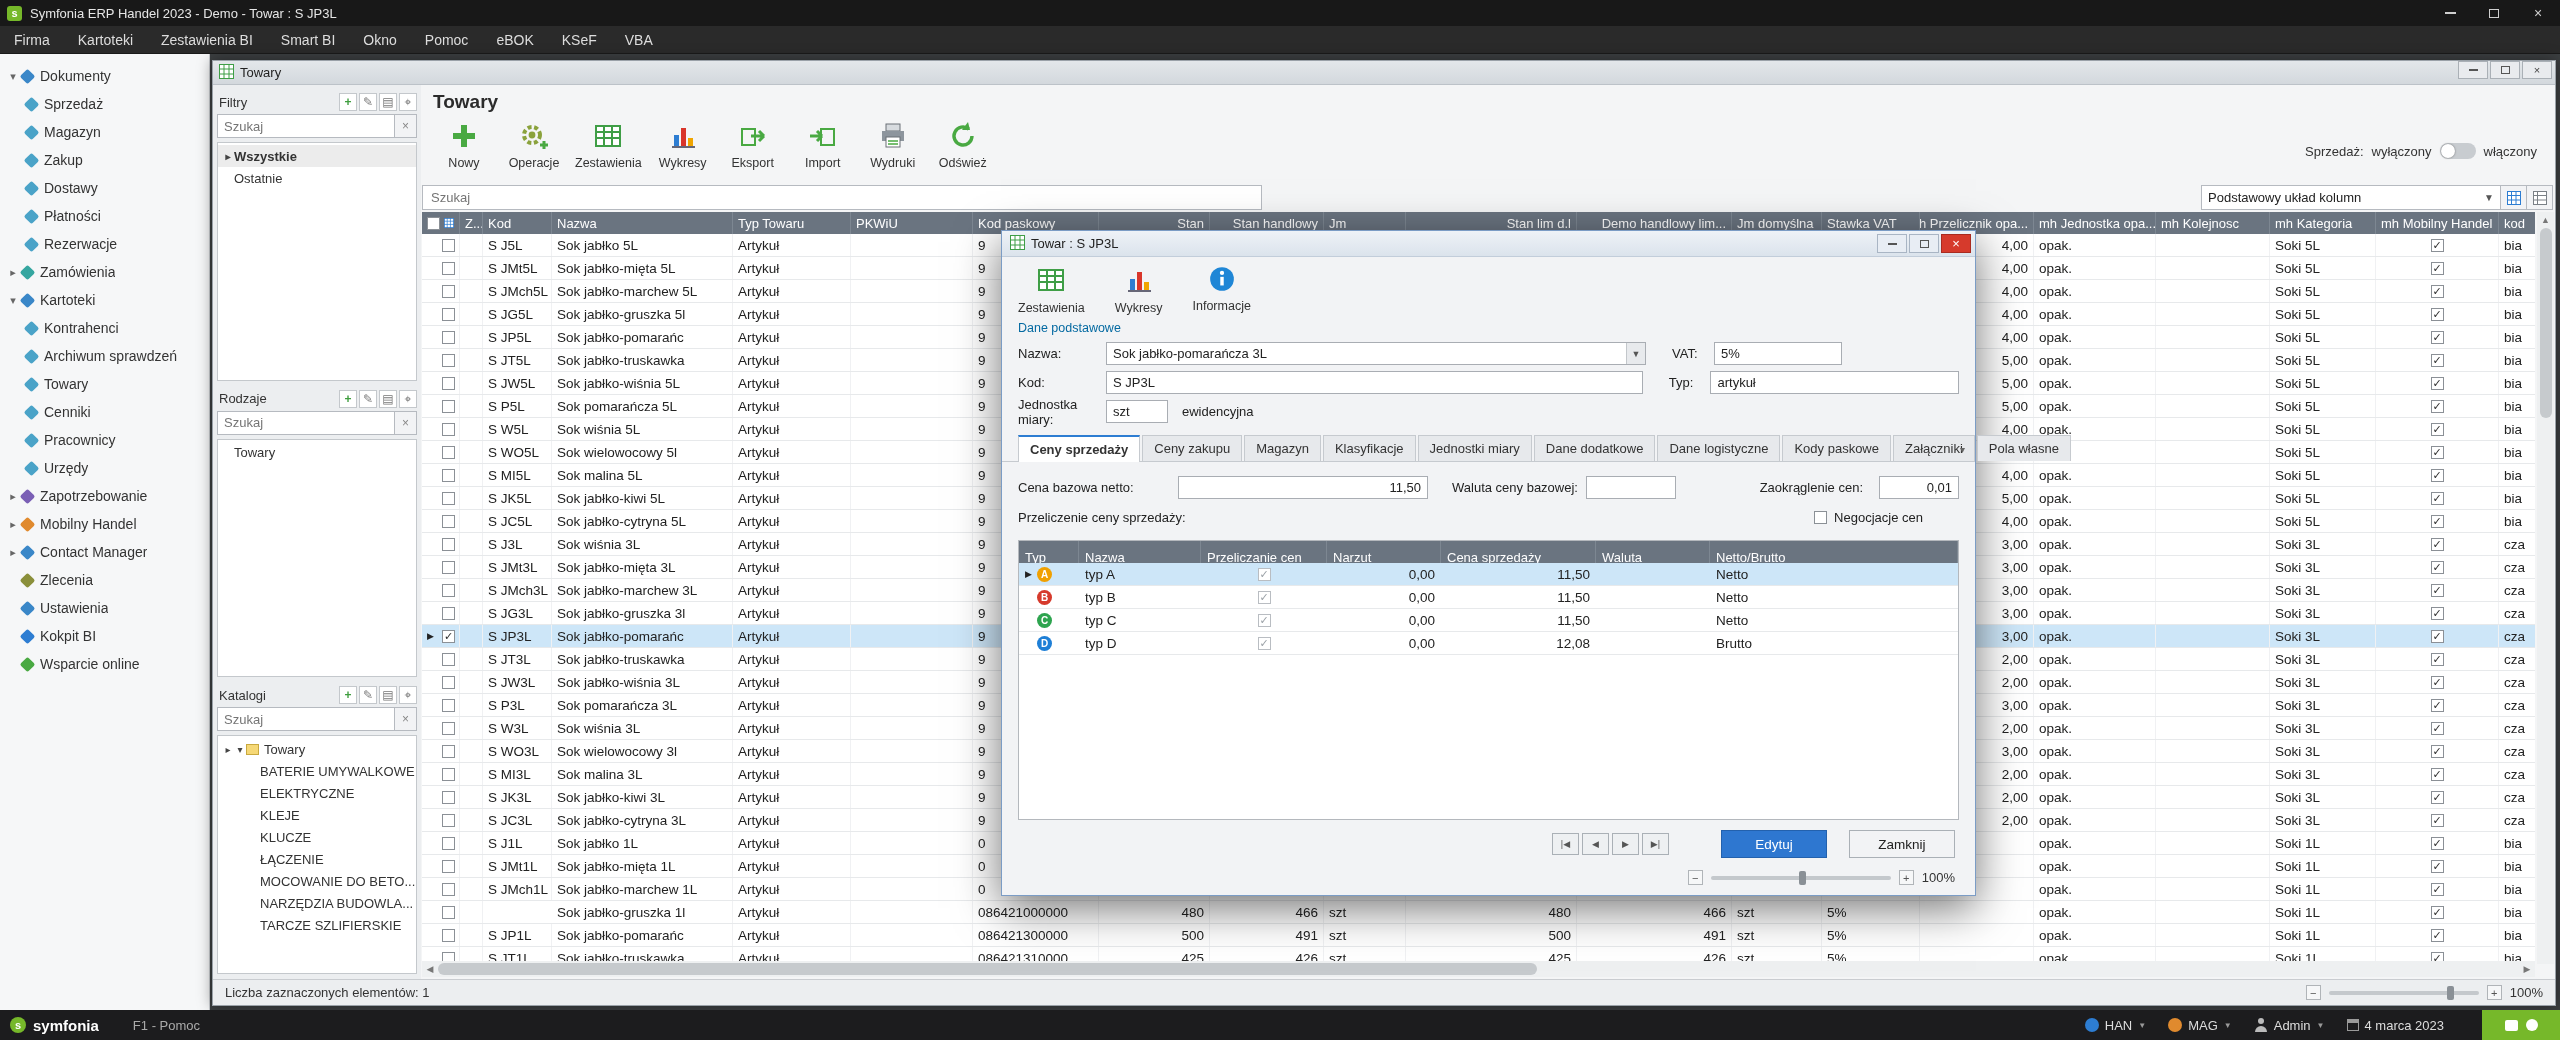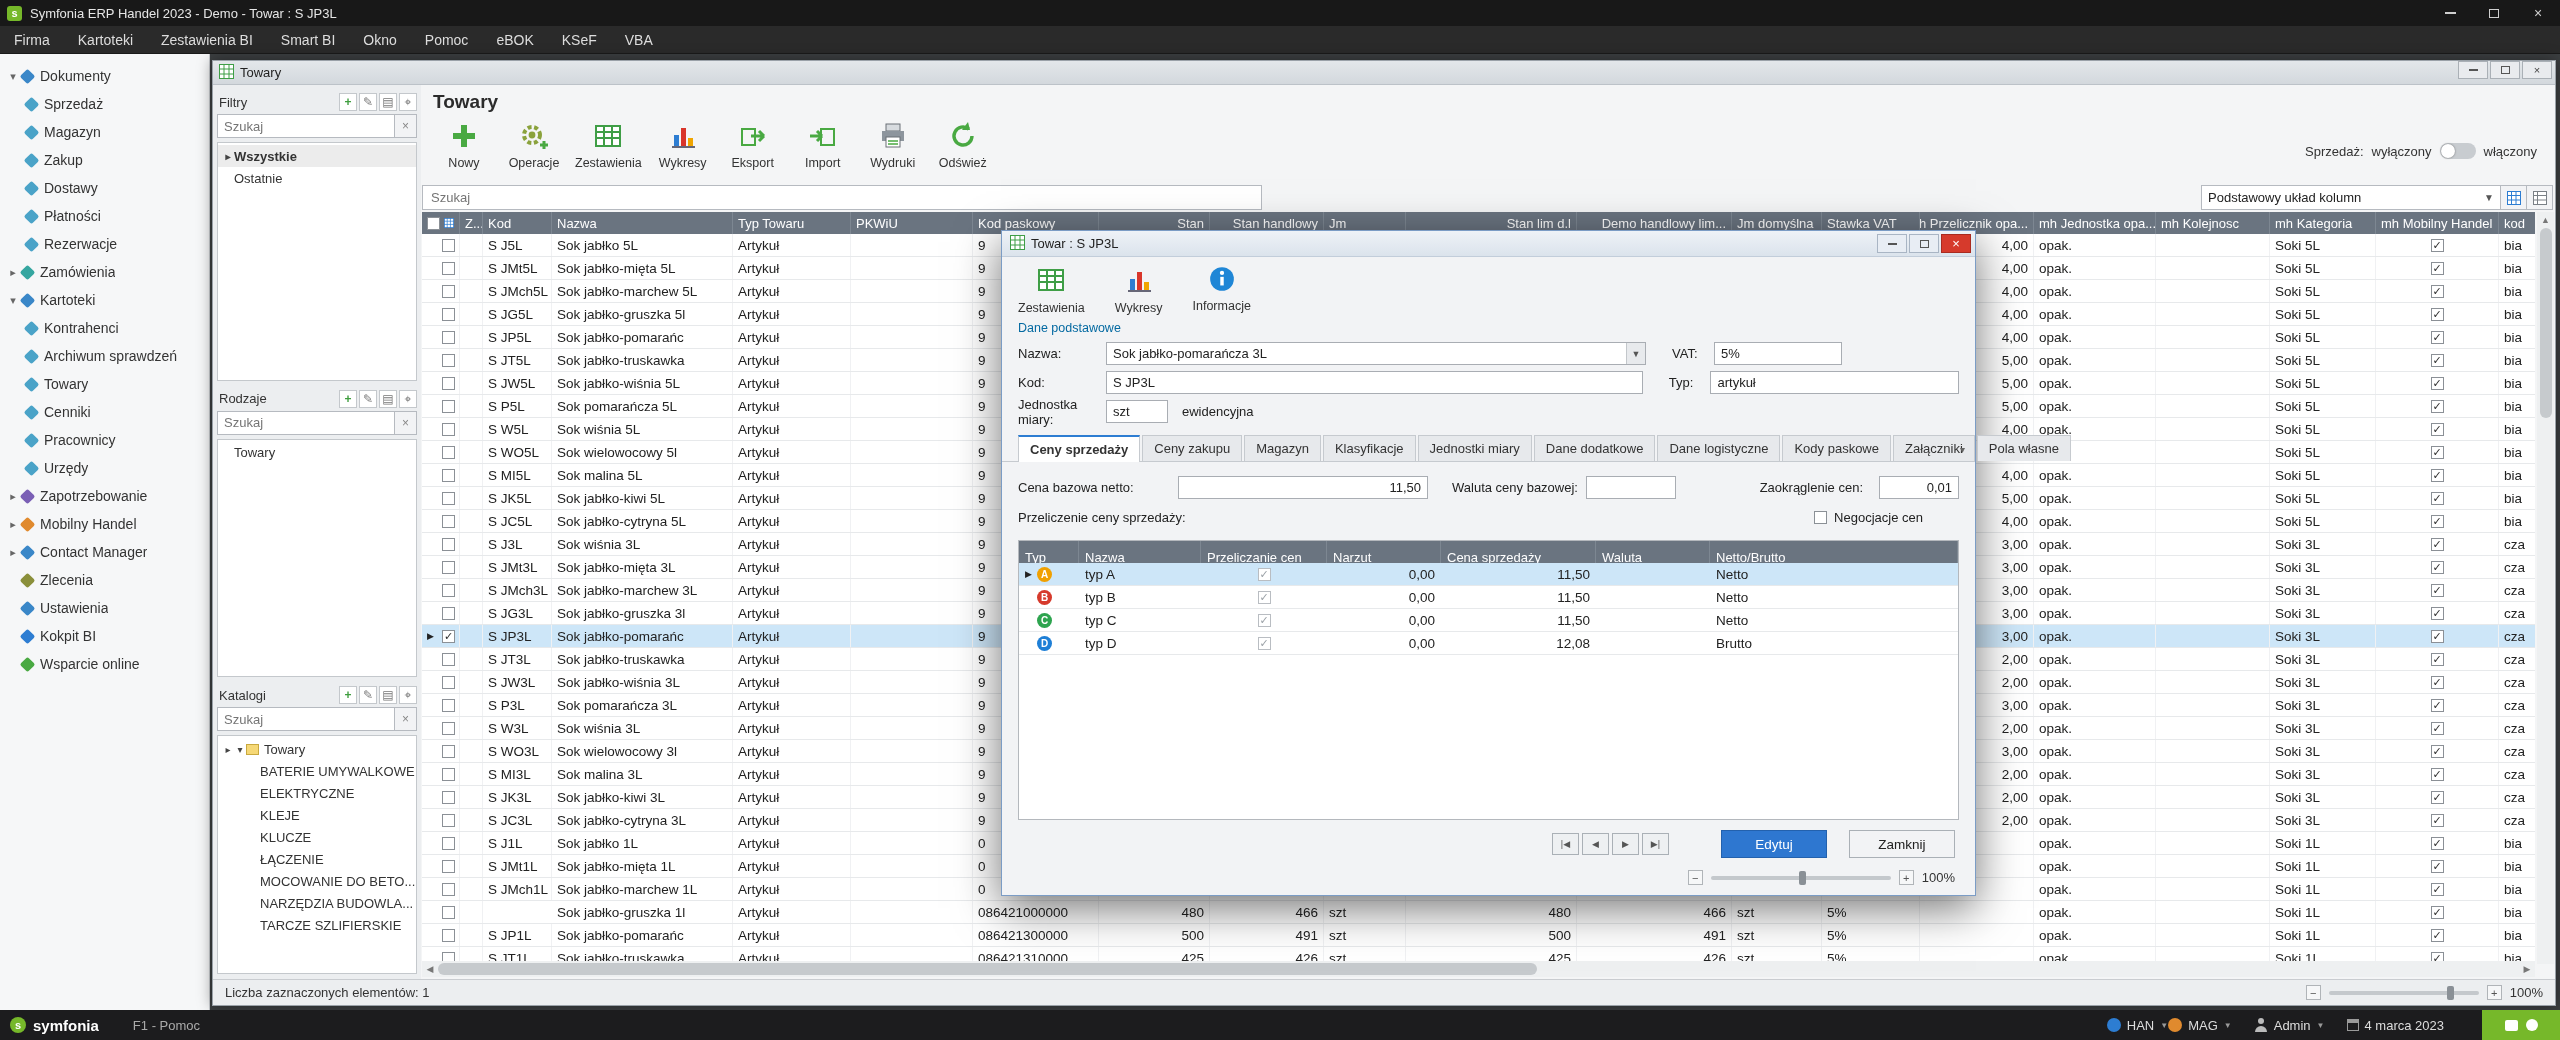--- a/index.html
+++ b/index.html
@@ -1609,21 +1609,21 @@
     </div>
   </div>
 
   <div class="bottombar">
     <div class="brand">
       <span class="mark">s</span>
       <span>symfonia</span>
     </div>
     <span class="helphint">F1 - Pomoc</span>
     <div class="bright">
-      <div id="modules" style="display:flex;align-items:center;">
+      <div id="modules" style="display:flex;gap:22px;align-items:center;">
           <div class="bmod">
             <span class="dotico" style="background:#2d7dd2"></span>
             <span>HAN</span>
             <span class="bcar">▼</span>
           </div>
           <div class="bmod">
             <span class="dotico" style="background:#e08a2e"></span>
             <span>MAG</span>
             <span class="bcar">▼</span>
           </div>

